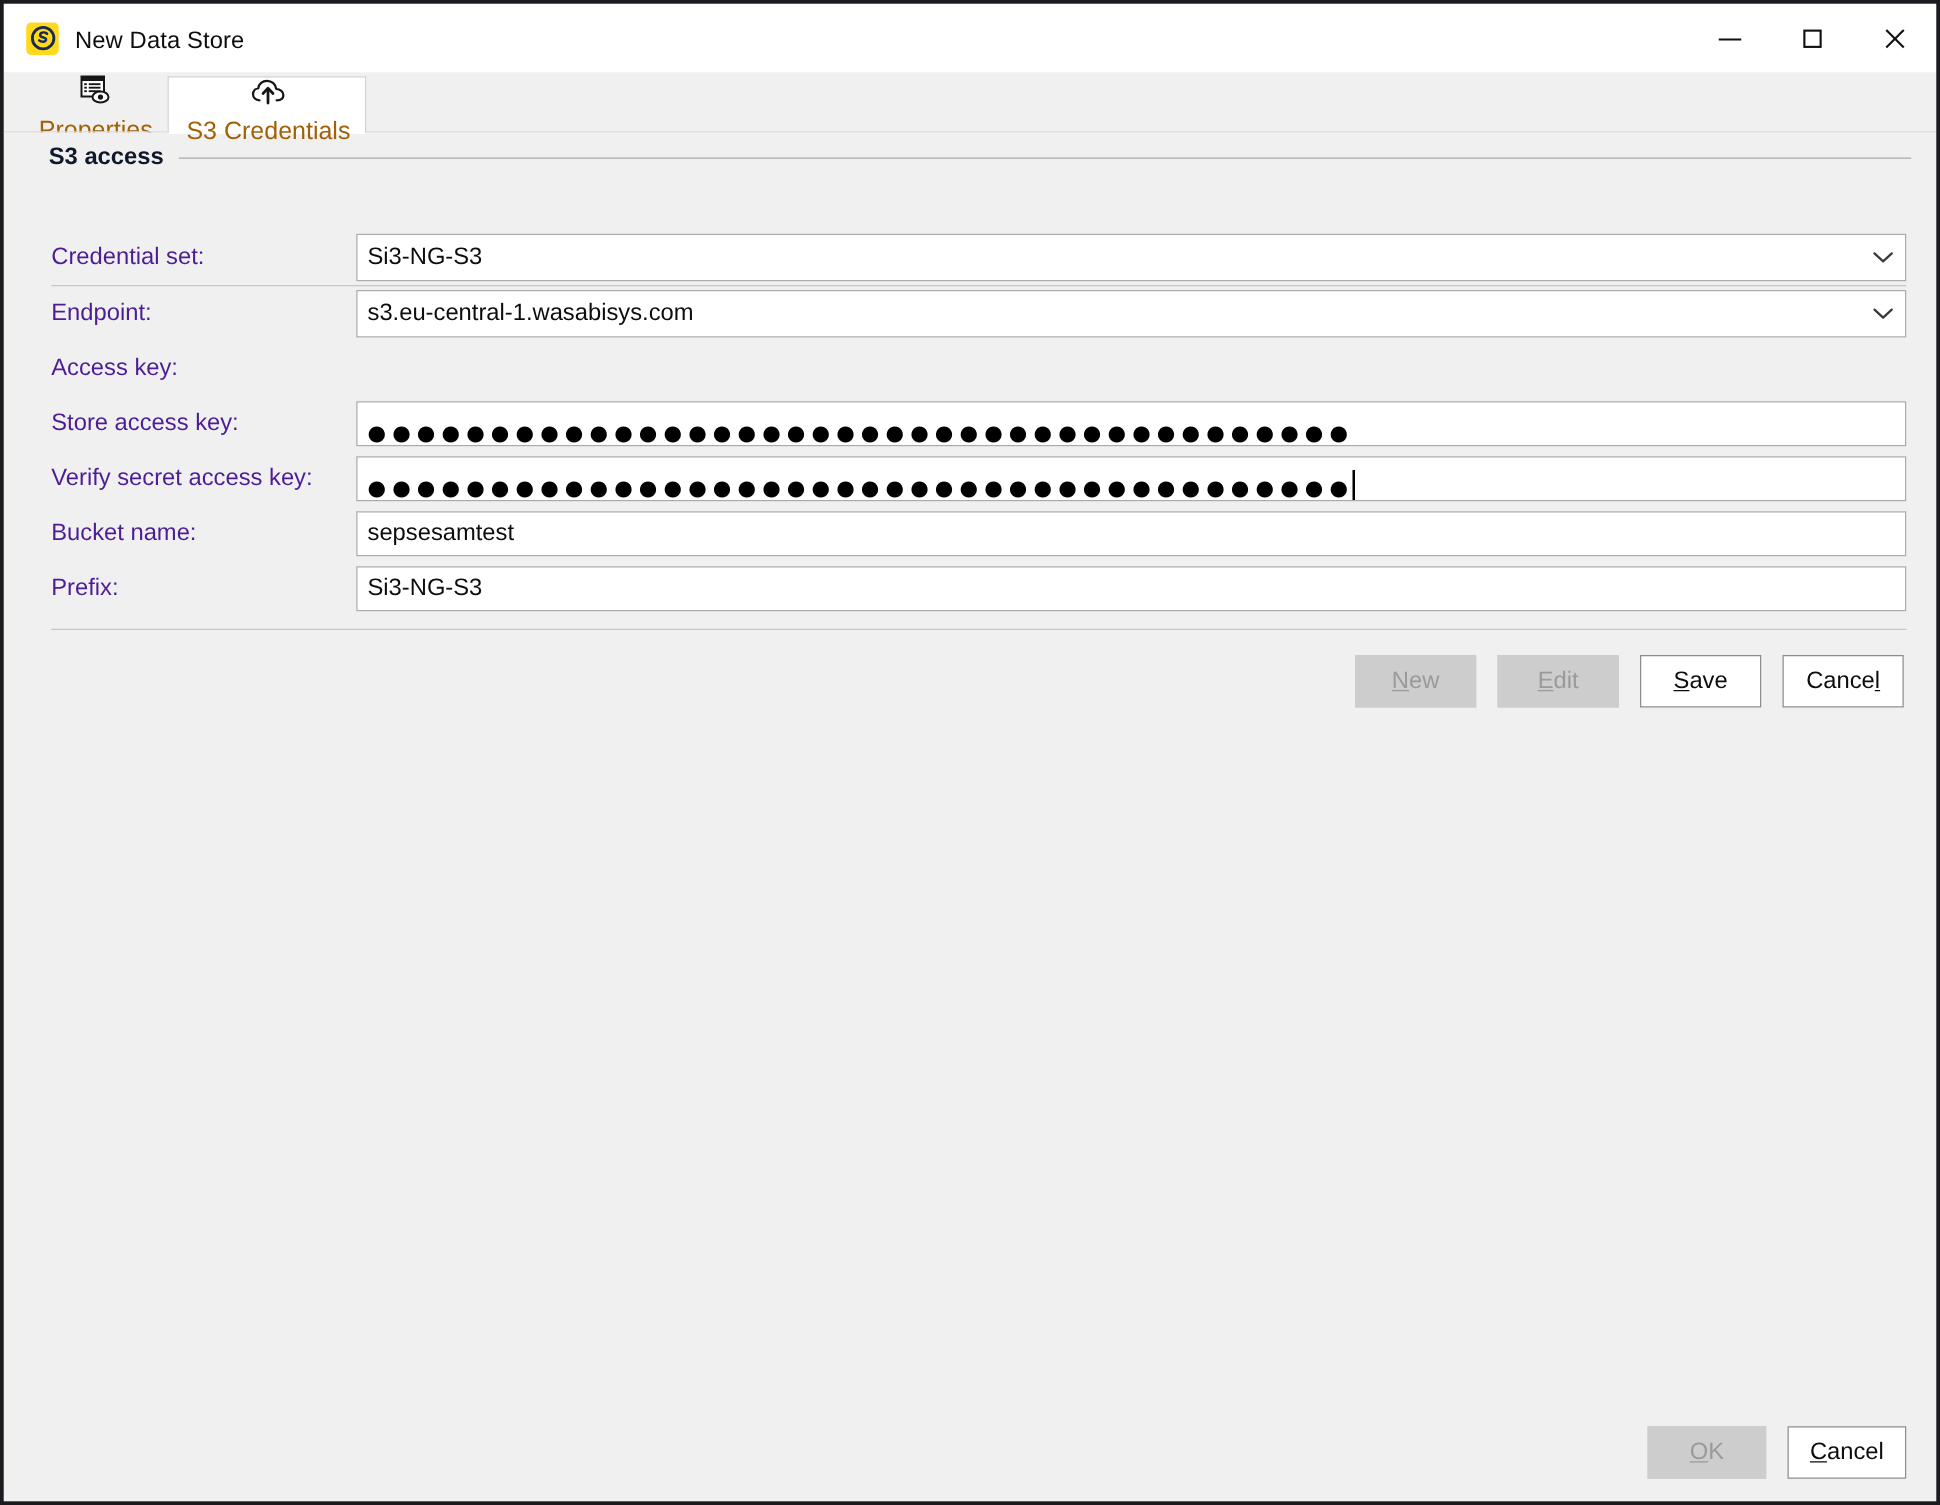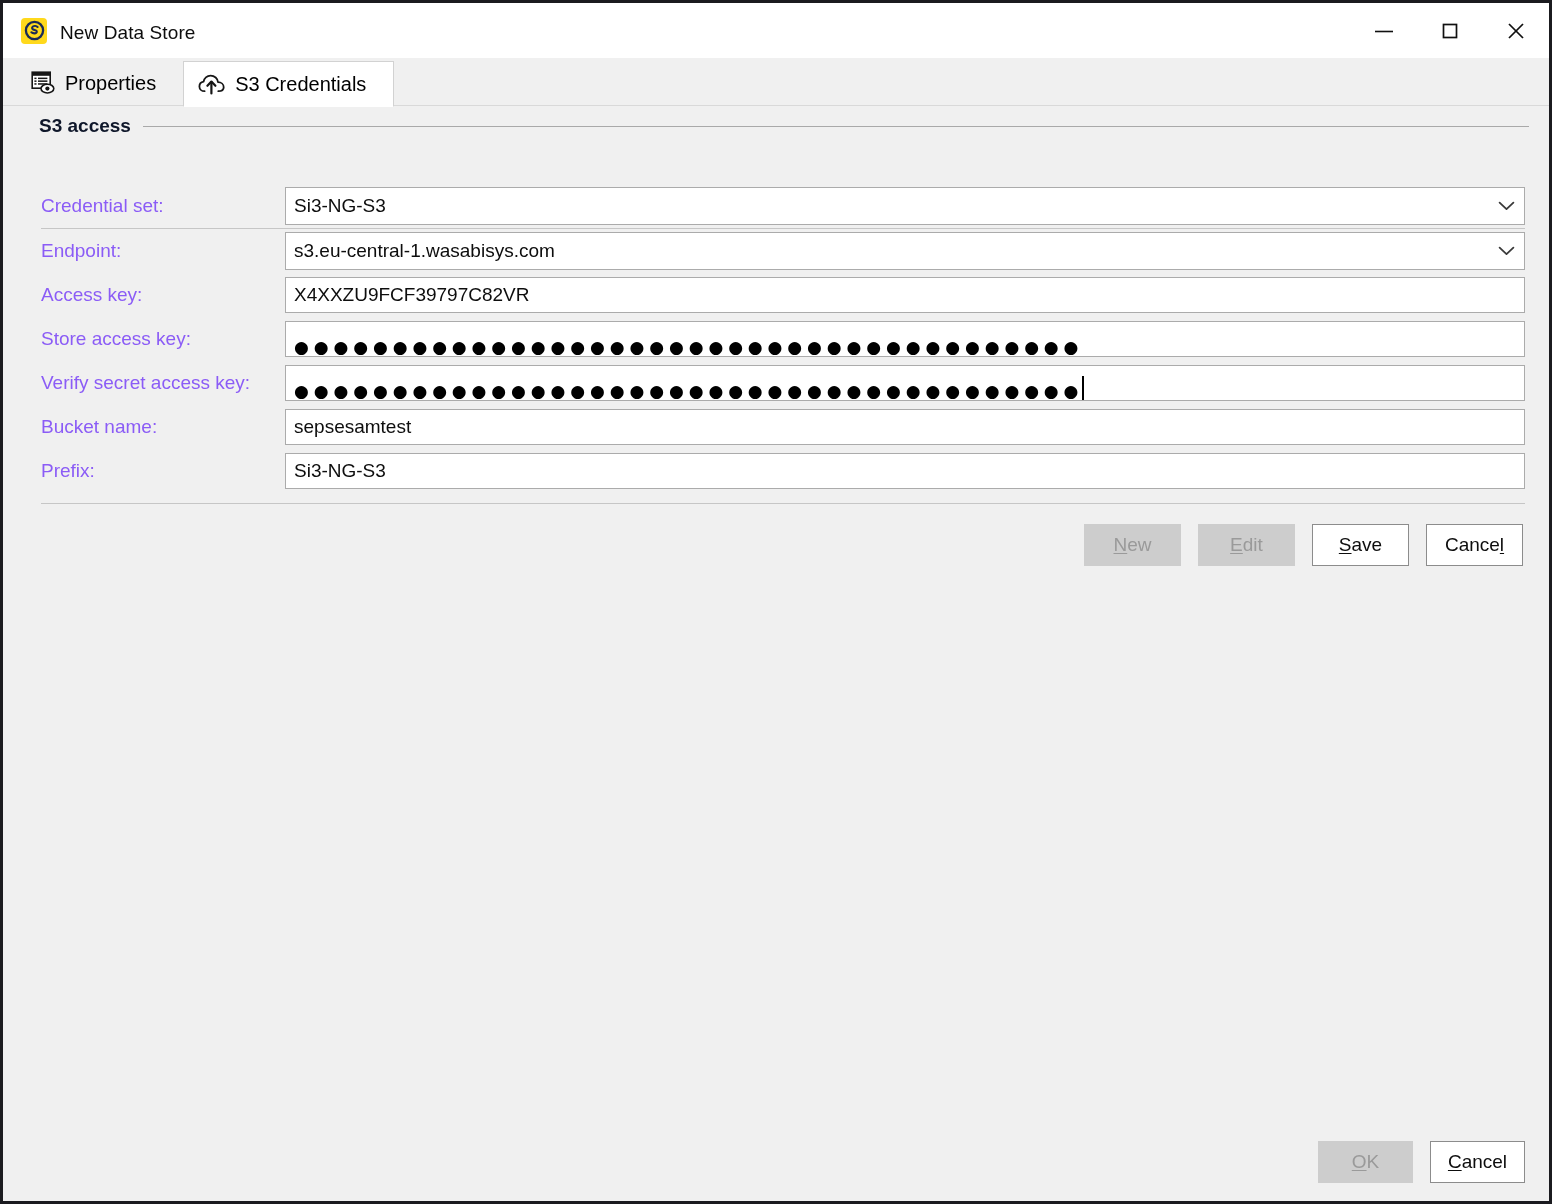--- a/index.html
+++ b/index.html
@@ -90,29 +90,30 @@
     position: absolute;
     left: 0; right: 0; bottom: 0;
     height: 1px;
     background: #d9d9d9;
   }
   .tab {
     height: 46px;
     display: flex;
     align-items: center;
     gap: 9px;
-    padding: 0 27px 0 14px;
+    padding: 0 12px 0 14px;
     font-size: 20px;
-    color: #000000;
+    color: #a16207;
     background: transparent;
     border: none;
     position: relative;
     box-sizing: border-box;
     white-space: nowrap;
     cursor: default;
+    flex-direction: column;
   }
   .tab.active {
     background: #ffffff;
     border: 1px solid #d2d2d2;
     border-bottom: 1px solid #ffffff;
     z-index: 2;
     margin-bottom: -1px;
   }
   .tab .tab-icon {
     display: flex;
@@ -162,21 +163,21 @@
   .row {
     display: flex;
     align-items: center;
     height: 44px;
     position: relative;
   }
   .row .lbl {
     width: 244px;
     flex: none;
     font-size: 19px;
-    color: #8b5cf6;
+    color: #4c1d95;
     white-space: nowrap;
   }
   .row .ctl {
     flex: 1 1 auto;
     min-width: 0;
   }
 
   .sep {
     height: 1px;
     background: #c6c6c6;
@@ -381,25 +382,20 @@
               <svg width="17" height="11" viewBox="0 0 17 11">
                   <path d="M1.6 2.2 L8.5 8.6 L15.4 2.2" fill="none" stroke="#3a3a3a" stroke-width="1.8" stroke-linecap="round" stroke-linejoin="round"></path>
                 </svg>
             </span>
           </div>
         </div>
       </div>
 
       <div class="row">
         <span class="lbl">Access key:</span>
-        <div class="ctl">
-          <div class="tbox">
-            <span>X4XXZU9FCF39797C82VR</span>
-          </div>
-        </div>
       </div>
 
       <div class="row">
         <span class="lbl">Store access key:</span>
         <div class="ctl">
           <div class="tbox">
             <span class="pw-dots">●●●●●●●●●●●●●●●●●●●●●●●●●●●●●●●●●●●●●●●●</span>
           </div>
         </div>
       </div>

